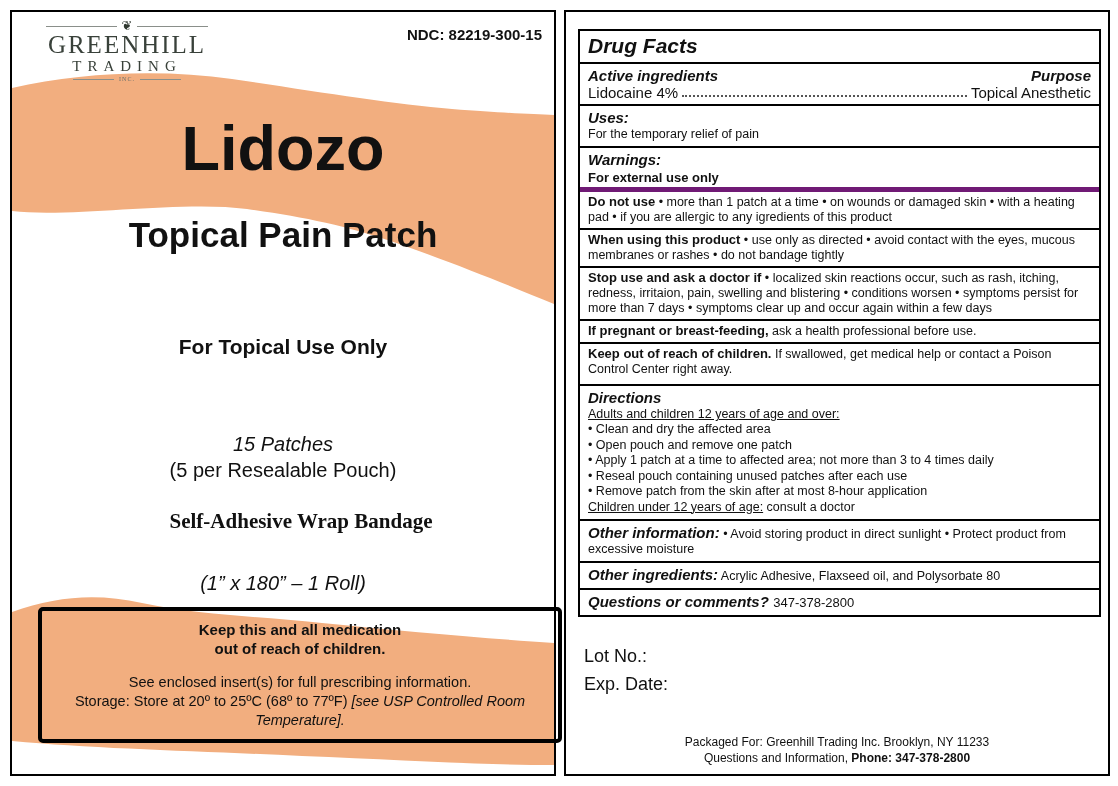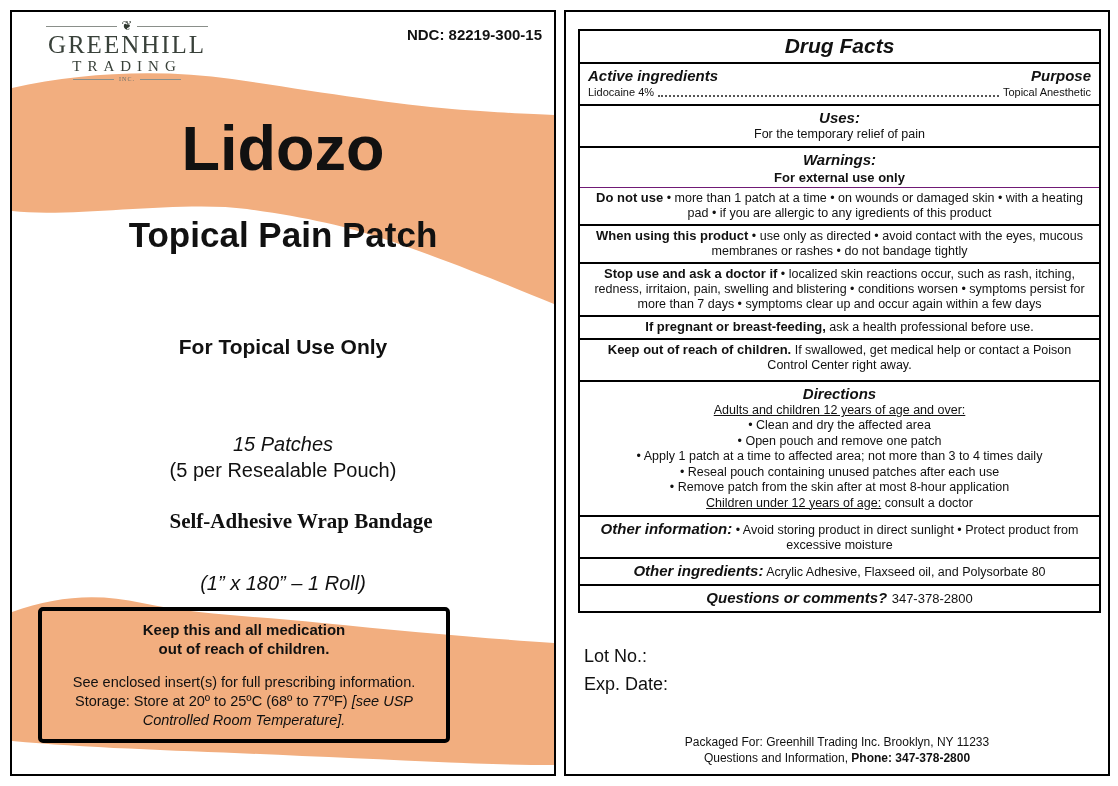--- a/index.html
+++ b/index.html
@@ -30,39 +30,39 @@
   .centered { position:absolute; left:0; width:100%; text-align:center; }
   .brand      { top:100px; font-size:63px; font-weight:bold; letter-spacing:0px; }
   .subtitle   { top:203px; font-size:35px; font-weight:bold; }
   .topical    { top:323px; font-size:21px; font-weight:bold; }
   .strength   { top:388px; font-size:21px; font-weight:bold; font-family:"Liberation Serif", serif; }
   .count      { top:421px; font-size:20px; font-style:italic; }
   .pouch      { top:447px; font-size:20px; }
   .bandage    { top:497px; font-size:21px; font-weight:bold; font-family:"Liberation Serif", serif;padding-left:36px; }
   .roll       { top:528px; font-size:20px; font-style:italic;margin-top:32px; }
 
-  .keep-box { position:absolute; left:26px; top:595px; width:412px; height:136px;
+  .keep-box { position:absolute; left:26px; top:595px; width:524px; height:136px;
               border:4px solid #000; border-radius:5px; text-align:center; padding-top:9px; }
   .keep-box .bold-line { font-size:15px; font-weight:bold; line-height:19px; }
   .keep-box .spacer { height:15px; }
   .keep-box .info-line { font-size:14.5px; line-height:19px; }
   .keep-box .it { font-style:italic; }
 
   
-  .df-box { position:absolute; left:12px; top:17px; width:523px; border:2px solid #000; background:#fff;text-align:center; }
+  .df-box { position:absolute; left:12px; top:17px; width:523px; border:2px solid #000; background:#fff; }
   .df-title { font-size:21px; font-weight:bold; font-style:italic; padding:3px 8px 4px; }
   .df-sec { border-top:2px solid #000; padding:2px 8px 4px; }
   .df-head { font-size:15px; font-weight:bold; font-style:italic; line-height:19px; }
   .df-body { font-size:12.5px; line-height:15px; }
   .df-lead { font-weight:bold; font-size:13px; }
   .active-row { display:flex; justify-content:space-between; }
-  .leader-row { display:flex; align-items:flex-end; font-size:11px; line-height:15px; }
+  .leader-row { display:flex; align-items:flex-end; font-size:15px; line-height:15px; }
   .leader-dots { flex:1; border-bottom:2px dotted #555; margin:0 4px 3px 4px; }
   .ext-use { font-weight:bold; font-size:13px; line-height:17px;
-             border-bottom:1px solid #701a75; margin:0 -8px; padding:0 8px 1px; }
+             border-bottom:5px solid #701a75; margin:0 -8px; padding:0 8px 1px; }
   .warn-sub { border-bottom:2px solid #000; margin:0 -8px; padding:2px 8px 3px; }
   .warn-sub.last { border-bottom:none; }
   .underlined { text-decoration:underline; }
   .dir-list { list-style:none; }
   .dir-list li { font-size:12.5px; line-height:15.5px; }
   .dir-list li::before { content:"• "; }
   .phone-val { font-size:13px; font-weight:normal; font-style:normal; }
 
   .lot { position:absolute; left:18px; top:630px; font-size:18px; line-height:28px; }
   .footer { position:absolute; left:0; bottom:8px; width:100%; text-align:center;

